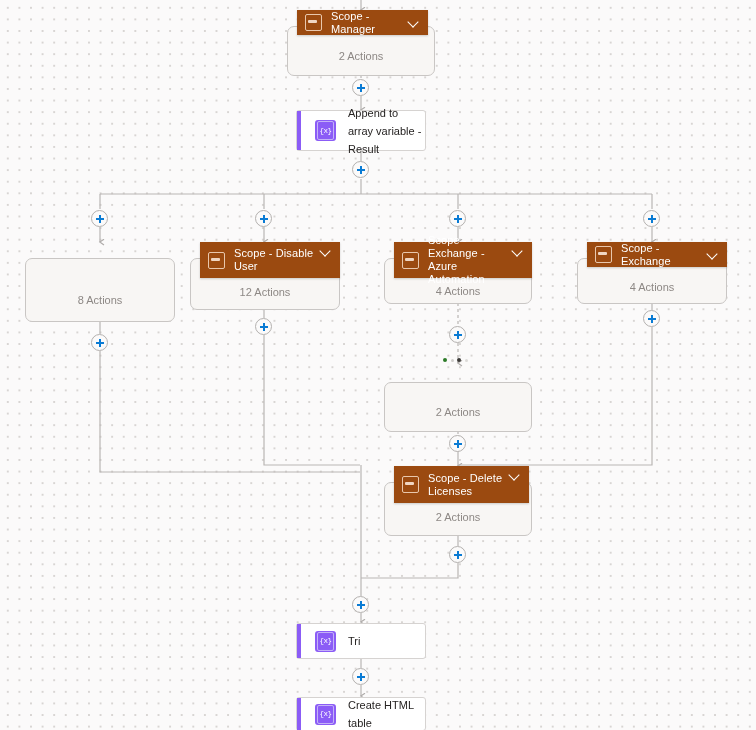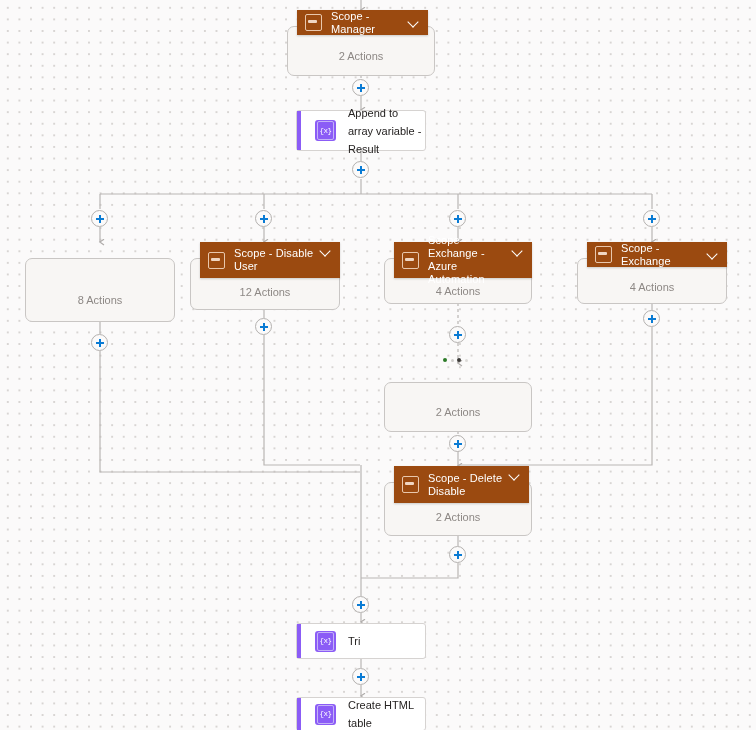--- a/index.html
+++ b/index.html
@@ -269,21 +269,21 @@
 
   <div class="scope" style="left:384px;top:366px;width:148px;height:58px;">
     <div class="scope-body" style="width:148px;height:50px;"></div>
     <div class="scope-actions" style="top:40px;">2 Actions</div>
   </div>
 
   <div class="scope" style="left:384px;top:466px;width:148px;height:70px;">
     <div class="scope-body" style="width:148px;height:54px;"></div>
     <div class="scope-head" style="width:135px;height:37px;left:10px;">
       <span class="scope-icon"></span>
-      <span class="scope-title" style="max-width:85px;">Scope - Delete Disable</span>
+      <span class="scope-title" style="max-width:85px;">Scope - Delete Licenses</span>
       <span class="chev" style="margin-top:3px;"></span>
     </div>
     <div class="scope-actions" style="top:45px;">2 Actions</div>
   </div>
 
   <div class="action" style="left:296px;top:623px;width:130px;height:36px;">
     <span class="action-accent"></span>
     <span class="action-icon">
       <i>{x}</i>
     </span>

